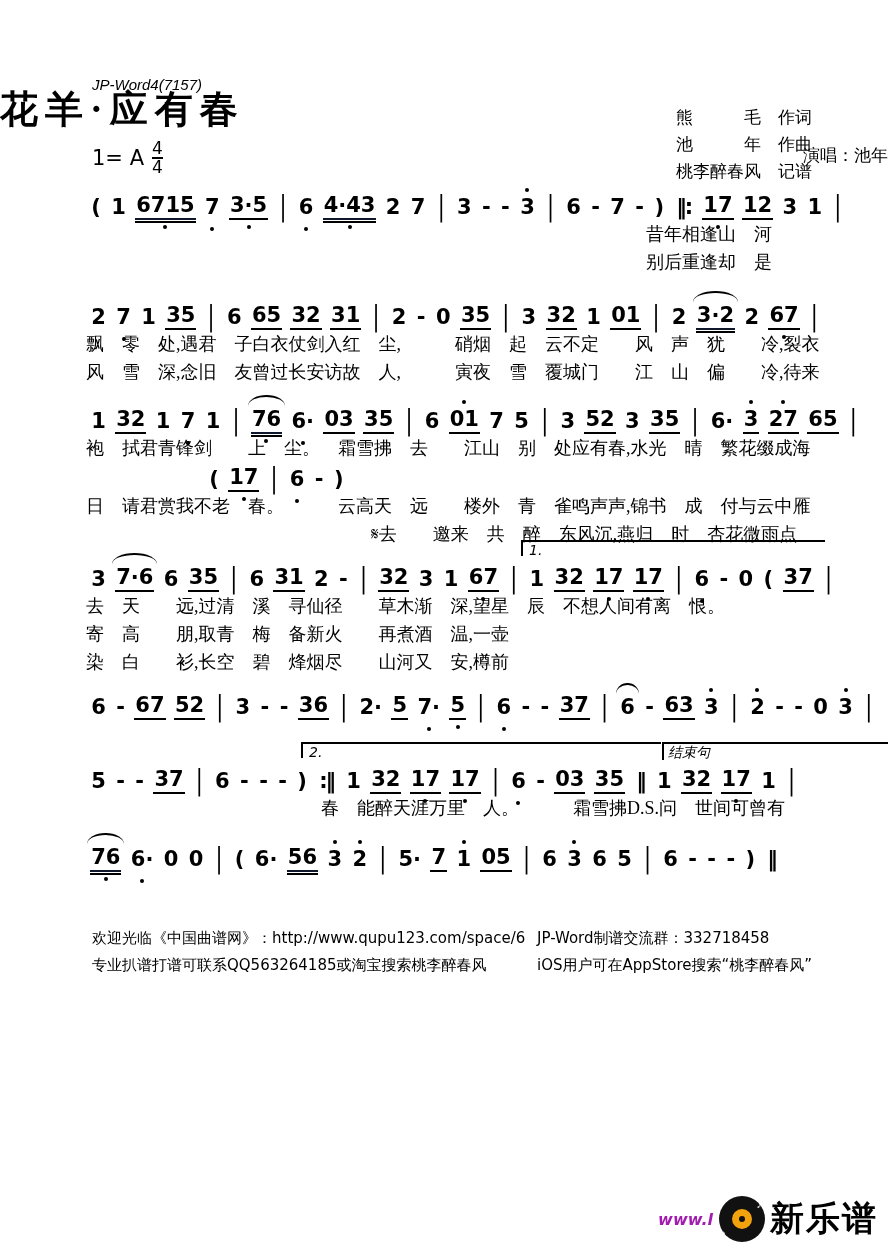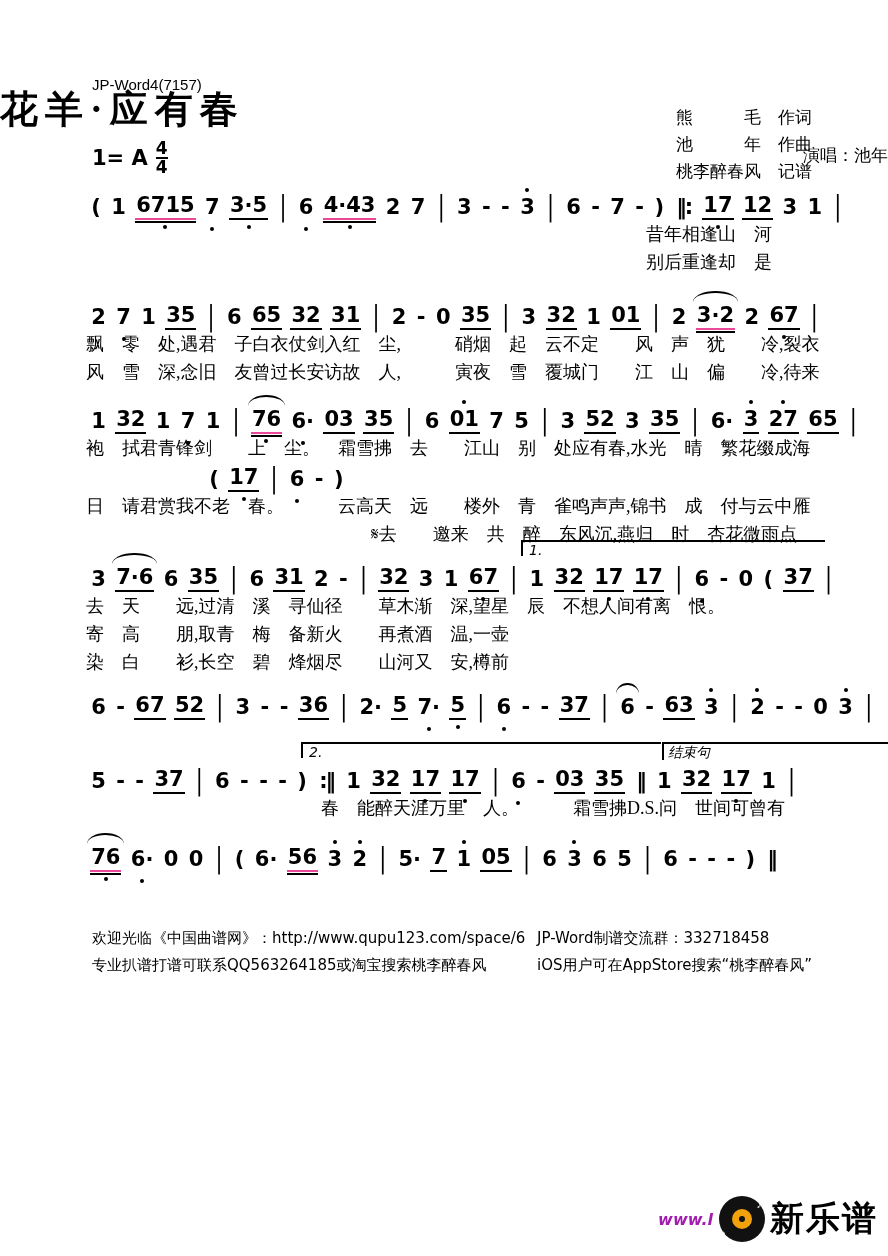--- a/index.html
+++ b/index.html
@@ -1,41 +1,41 @@
 <!DOCTYPE html>
 <html><head>
 <meta charset="utf-8">
 <style>
   html,body{margin:0;padding:0;}
   body{
     width:888px;height:1256px;position:relative;background:#ffffff;color:#000;
     font-family:"Liberation Serif","DejaVu Serif",serif;overflow:hidden;
   }
   
-  .generator{position:absolute;left:92px;top:76px;font-size:15px;
+  .generator{position:absolute;left:92px;top:76px;font-style:italic;font-size:15px;
     font-family:"Liberation Sans","DejaVu Sans",sans-serif;}
   .title{position:absolute;left:0;top:84px;width:100%;
     font-size:38px;font-weight:900;letter-spacing:7px;}
   .singer{position:absolute;left:0;top:144px;width:100%;text-align:right;font-size:17px;}
   .credits{position:absolute;left:676px;top:104px;font-size:17px;line-height:27px;white-space:pre;}
   .keysig{position:absolute;left:92px;top:140px;display:flex;align-items:center;
-    font-family:"DejaVu Sans","Liberation Sans",sans-serif;font-weight:bold;font-size:21px;}
+    font-family:"DejaVu Sans","Liberation Sans",sans-serif;font-weight:normal;font-size:21px;}
   .ts{display:inline-flex;flex-direction:column;align-items:center;margin-left:8px;line-height:1;}
   .ts .num{font-size:17px;}
   .ts .den{font-size:17px;border-top:2px solid #000;}
   
   .sys{position:absolute;left:86px;width:732px;}
   #s1{top:186px}#s2{top:296px}#s3{top:400px}#s4{top:540px}#s5{top:686px}#s6{top:742px}#s7{top:838px}
   .notes{display:flex;align-items:flex-end;white-space:nowrap;
     font-family:"DejaVu Sans","Liberation Sans",sans-serif;font-weight:bold;font-size:21px;min-height:34px;}
   .nt{position:relative;display:inline-block;line-height:1;padding:2px 1px;margin:0 4.2px;}
   .nt.bar{margin:0 6px;transform:scaleY(1.35);font-weight:normal;}
   .nt.rep{margin:0 6px;letter-spacing:-2px;}
   .u1{border-bottom:2px solid #000;}
-  .u2{border-bottom:2px solid #ec4899;text-align:right;}
+  .u2{border-bottom:2px solid #0f172a;text-align:right;}
   .u2::after{content:"";position:absolute;left:0;right:0;bottom:-5px;border-bottom:2px solid #000;}
   i.da,i.db{position:absolute;left:50%;width:4px;height:4px;background:#000;border-radius:50%;transform:translateX(-50%);}
   i.da{top:-7px;} i.db{bottom:-11px;}
   i.tie{position:absolute;top:-12px;left:-3px;right:-3px;height:9px;
     border-top:2px solid #000;border-radius:50%/100% 100% 0 0;}
   .lyr{font-size:18px;line-height:27px;white-space:pre;margin-top:1px;}.ml235{margin-left:235px}.ml285{margin-left:285px}.ml560{margin-left:560px}
   .pnotes{margin-left:118px;min-height:30px;}
   .volta{position:absolute;top:0;border-top:2px solid #000;border-left:2px solid #000;height:14px;
     font-size:14px;font-style:italic;font-family:"DejaVu Sans",sans-serif;padding:0 0 0 6px;line-height:16px;}
   #volta1{left:435px;width:296px;}

